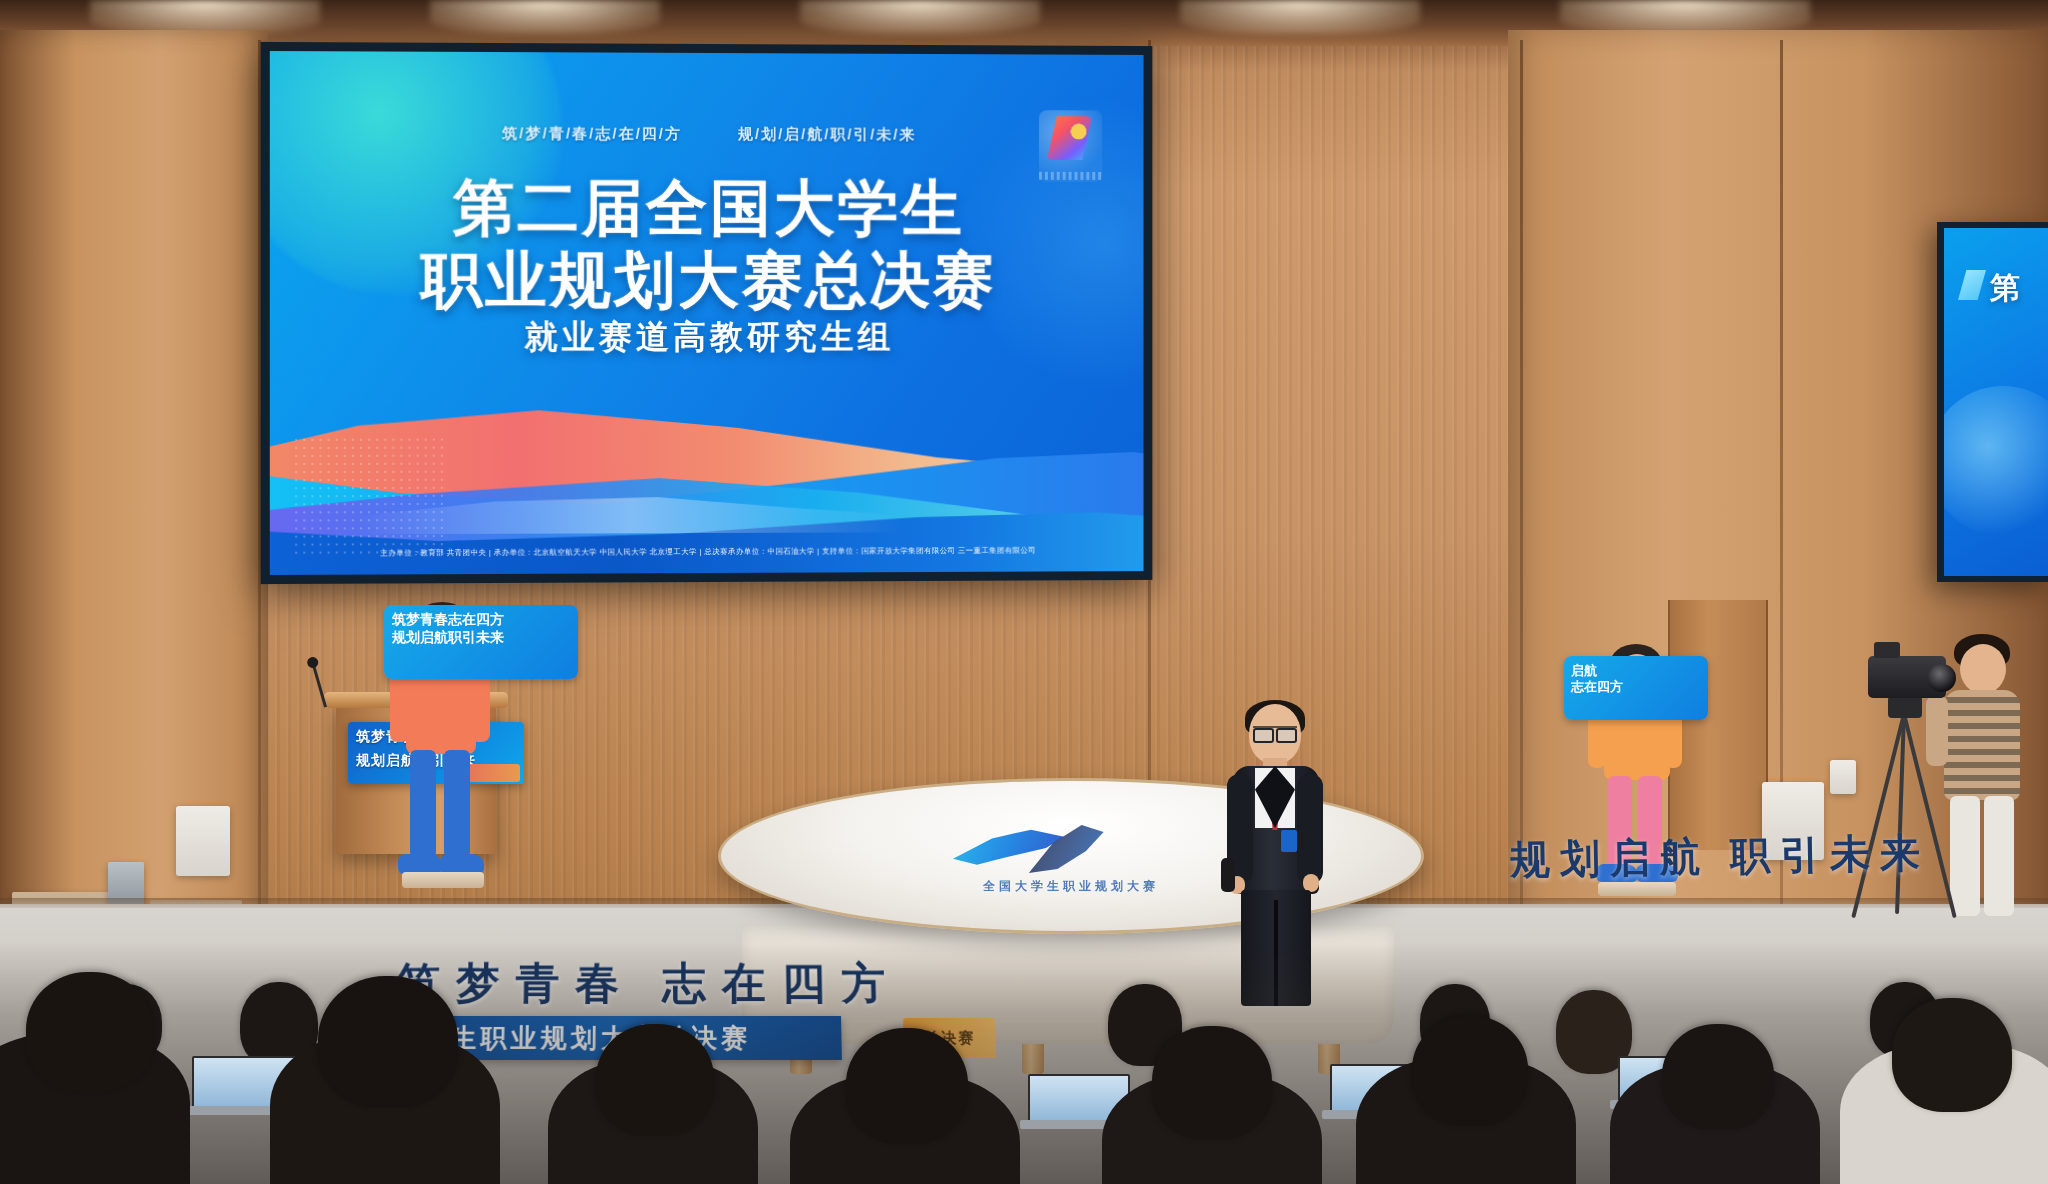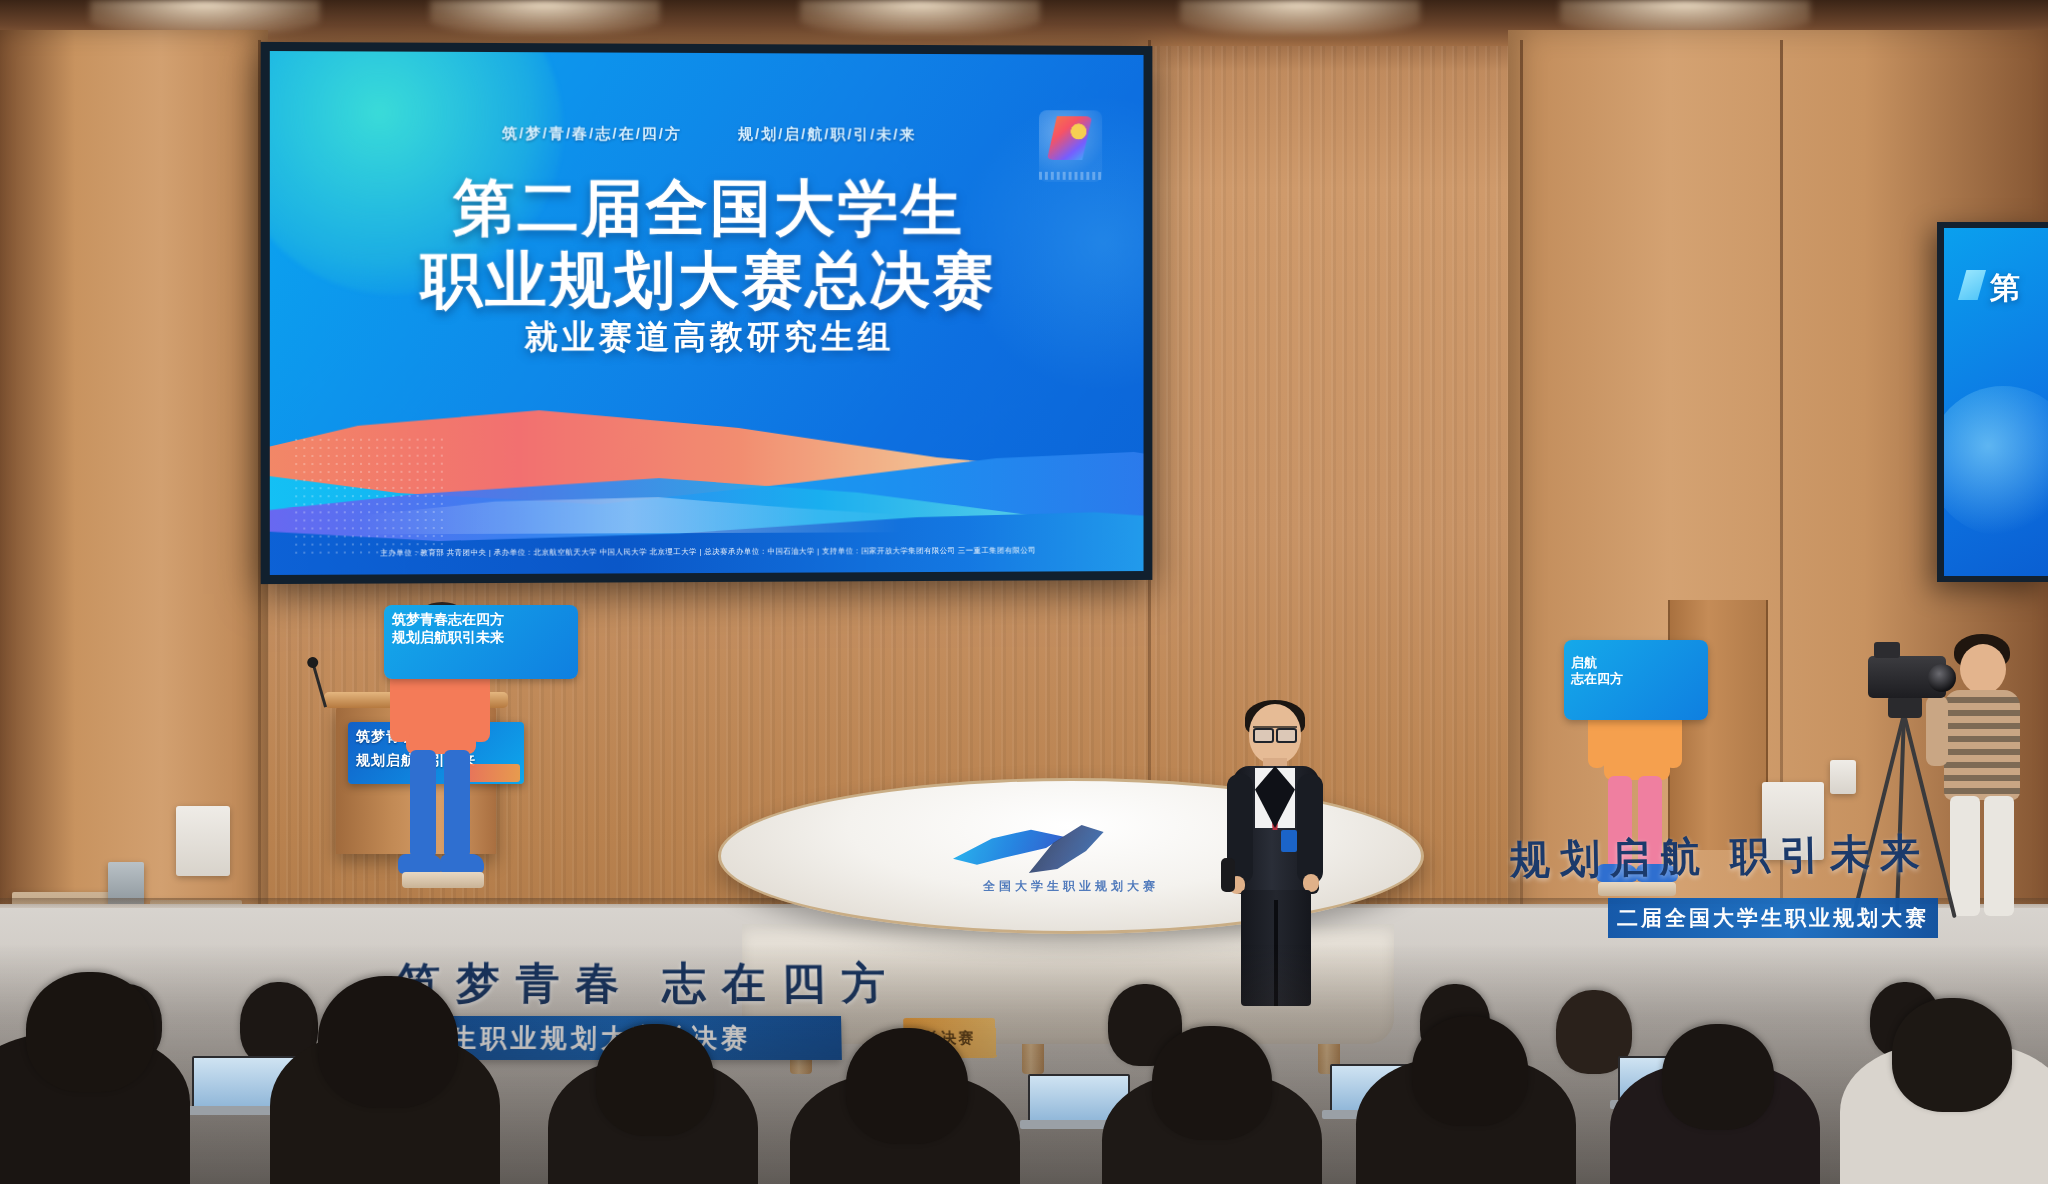--- a/index.html
+++ b/index.html
@@ -479,21 +479,21 @@
     <div class="cut-head" style="left:36px;top:10px;width:42px;height:46px;background:#f0b894;"></div>
     <div class="cut-body" style="left:24px;top:52px;width:66px;height:84px;background:#f5a04e;"></div>
     <div class="cut-arm" style="left:8px;top:58px;width:18px;height:66px;background:#f5a04e;"></div>
     <div class="cut-arm" style="right:8px;top:58px;width:18px;height:66px;background:#f5a04e;"></div>
     <div class="cut-leg" style="left:28px;top:132px;width:24px;height:92px;background:#ef7fa0;"></div>
     <div class="cut-leg" style="left:58px;top:132px;width:24px;height:92px;background:#ef7fa0;"></div>
     <div class="cut-shoe" style="left:16px;top:220px;width:42px;height:18px;background:#2f6fd0;"></div>
     <div class="cut-shoe" style="left:56px;top:220px;width:42px;height:18px;background:#2f6fd0;"></div>
     <div class="cut-base" style="left:18px;top:238px;width:78px;height:14px;"></div>
   </div>
-  <div class="speech" style="left:1564px;bottom:464px;width:130px;height:50px;padding:15px 7px;font-size:13px;">
+  <div class="speech" style="left:1564px;bottom:464px;width:130px;height:50px;padding:7px 7px;font-size:13px;">
     <span class="sl">启航</span>
     <span class="sl">志在四方</span>
   </div>
 
   <div class="cutout" style="left:1924px;bottom:250px;width:110px;height:300px;">
     <div class="cut-hair" style="left:30px;top:0;width:56px;height:36px;background:#20160f;"></div>
     <div class="cut-head" style="left:36px;top:10px;width:46px;height:50px;background:#e3b48d;"></div>
     <div class="cut-body" style="left:20px;top:56px;width:76px;height:110px;background:repeating-linear-gradient(to bottom,#c9a684 0 7px,#7d6a55 7px 13px);"></div>
     <div class="cut-arm" style="left:2px;top:62px;width:22px;height:70px;background:#c9a684;"></div>
     <div class="cut-leg" style="left:26px;top:162px;width:30px;height:120px;background:#e9e6e0;"></div>
@@ -536,21 +536,20 @@
     <div class="p-armR"></div>
     <div class="p-hand" style="left:14px;top:172px;"></div>
     <div class="p-hand" style="right:16px;top:170px;"></div>
     <div style="position:absolute;left:6px;top:154px;width:14px;height:34px;border-radius:5px;background:#1a1a1d;"></div>
     <div class="p-badge"></div>
     <div class="p-legs"></div>
     <div class="p-legsplit"></div>
   </div>
 
   <div class="wall-callig">规划启航 职引未来</div>
-  <div class="wall-callig-strip">二届全国大学生职业规划大赛</div>
 
   <div class="apron-banner">
     <div class="calligraphy">筑梦青春 志在四方</div>
     <div class="blue-strip">学生职业规划大赛总决赛</div>
     <div class="apron-chip">总决赛</div>
   </div>
 
   <div class="audience">
     <div class="aud-bg"></div>
 

